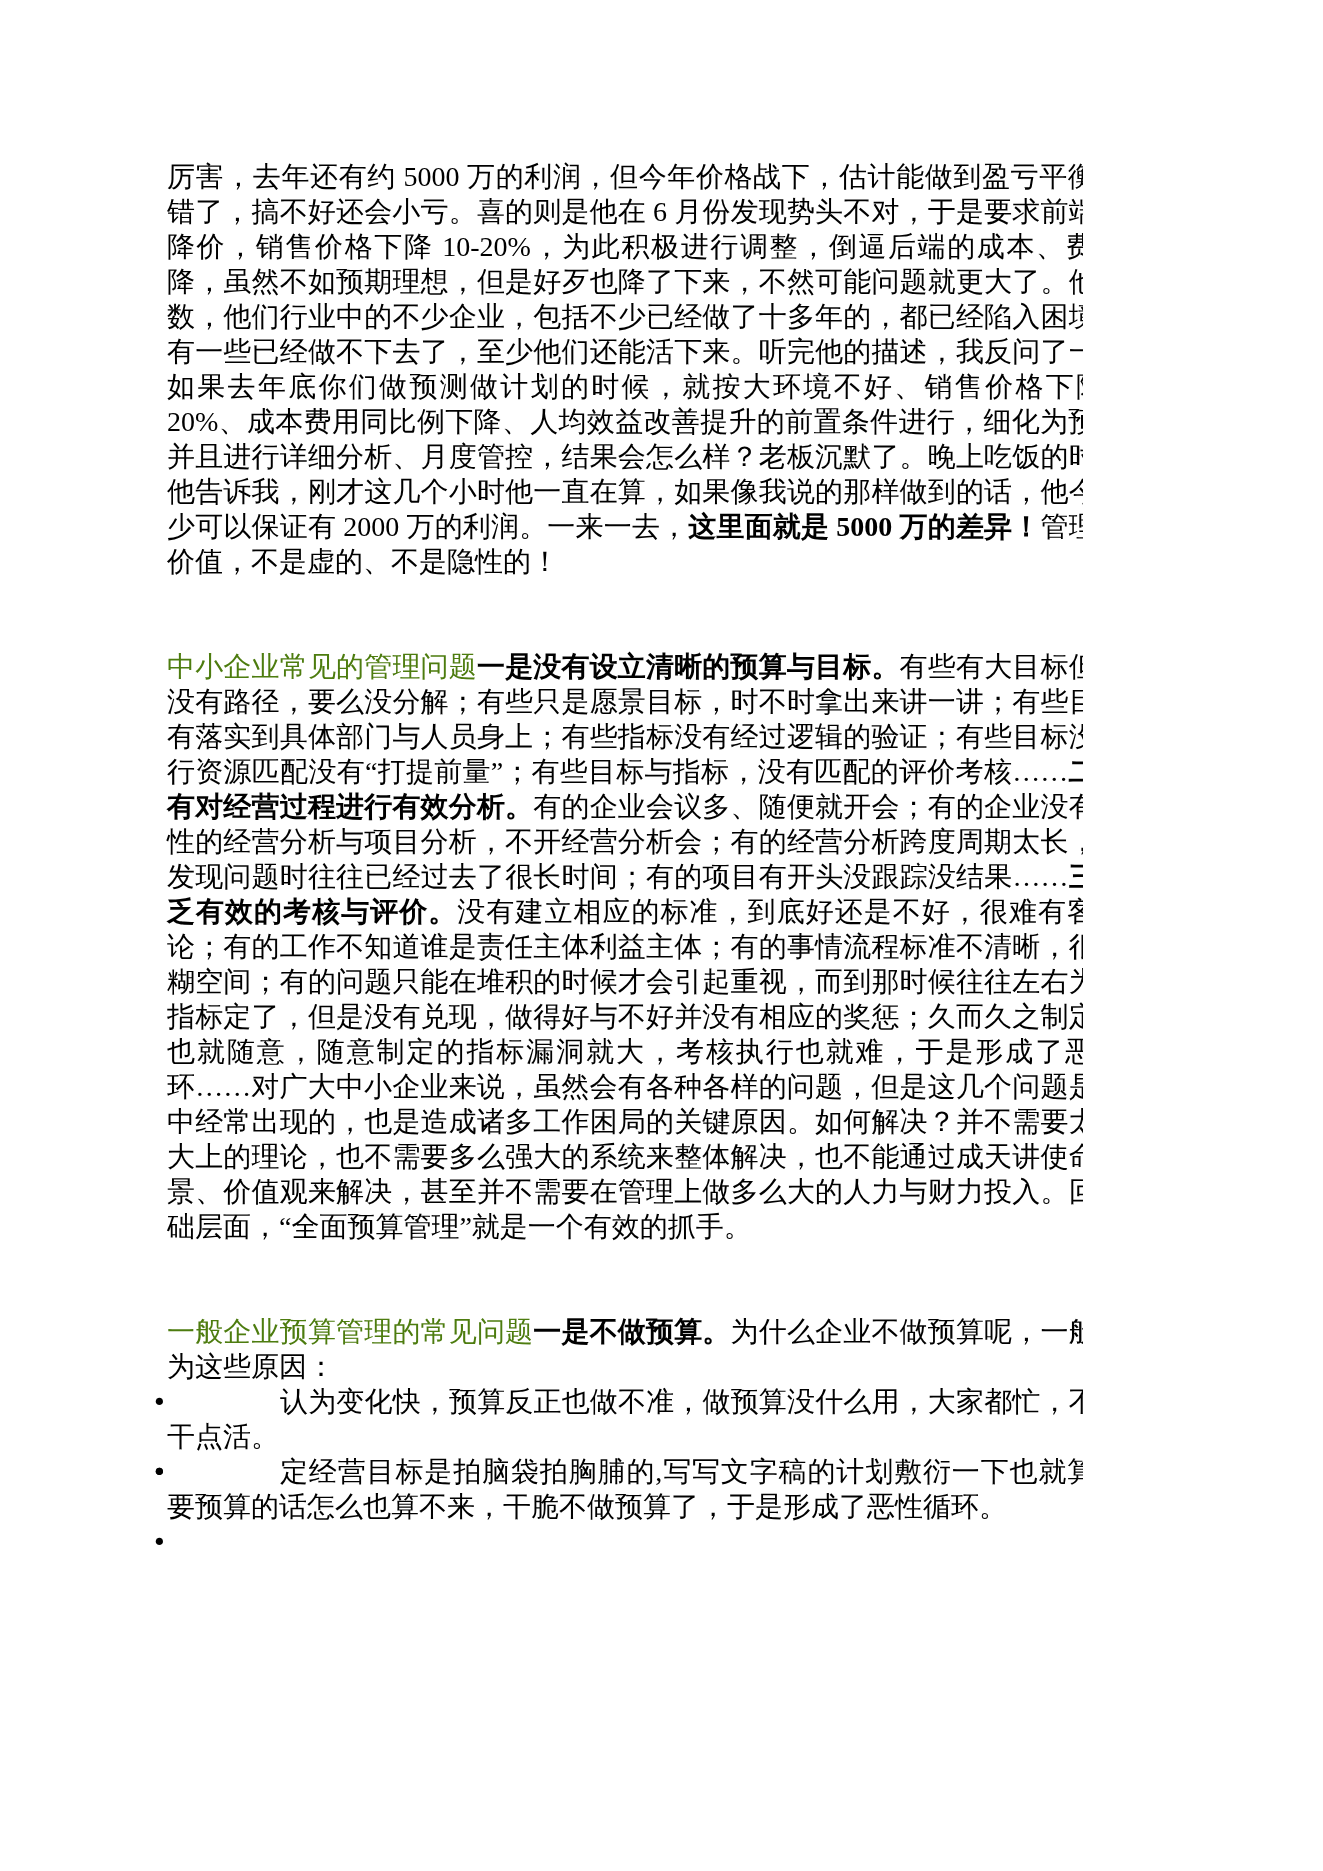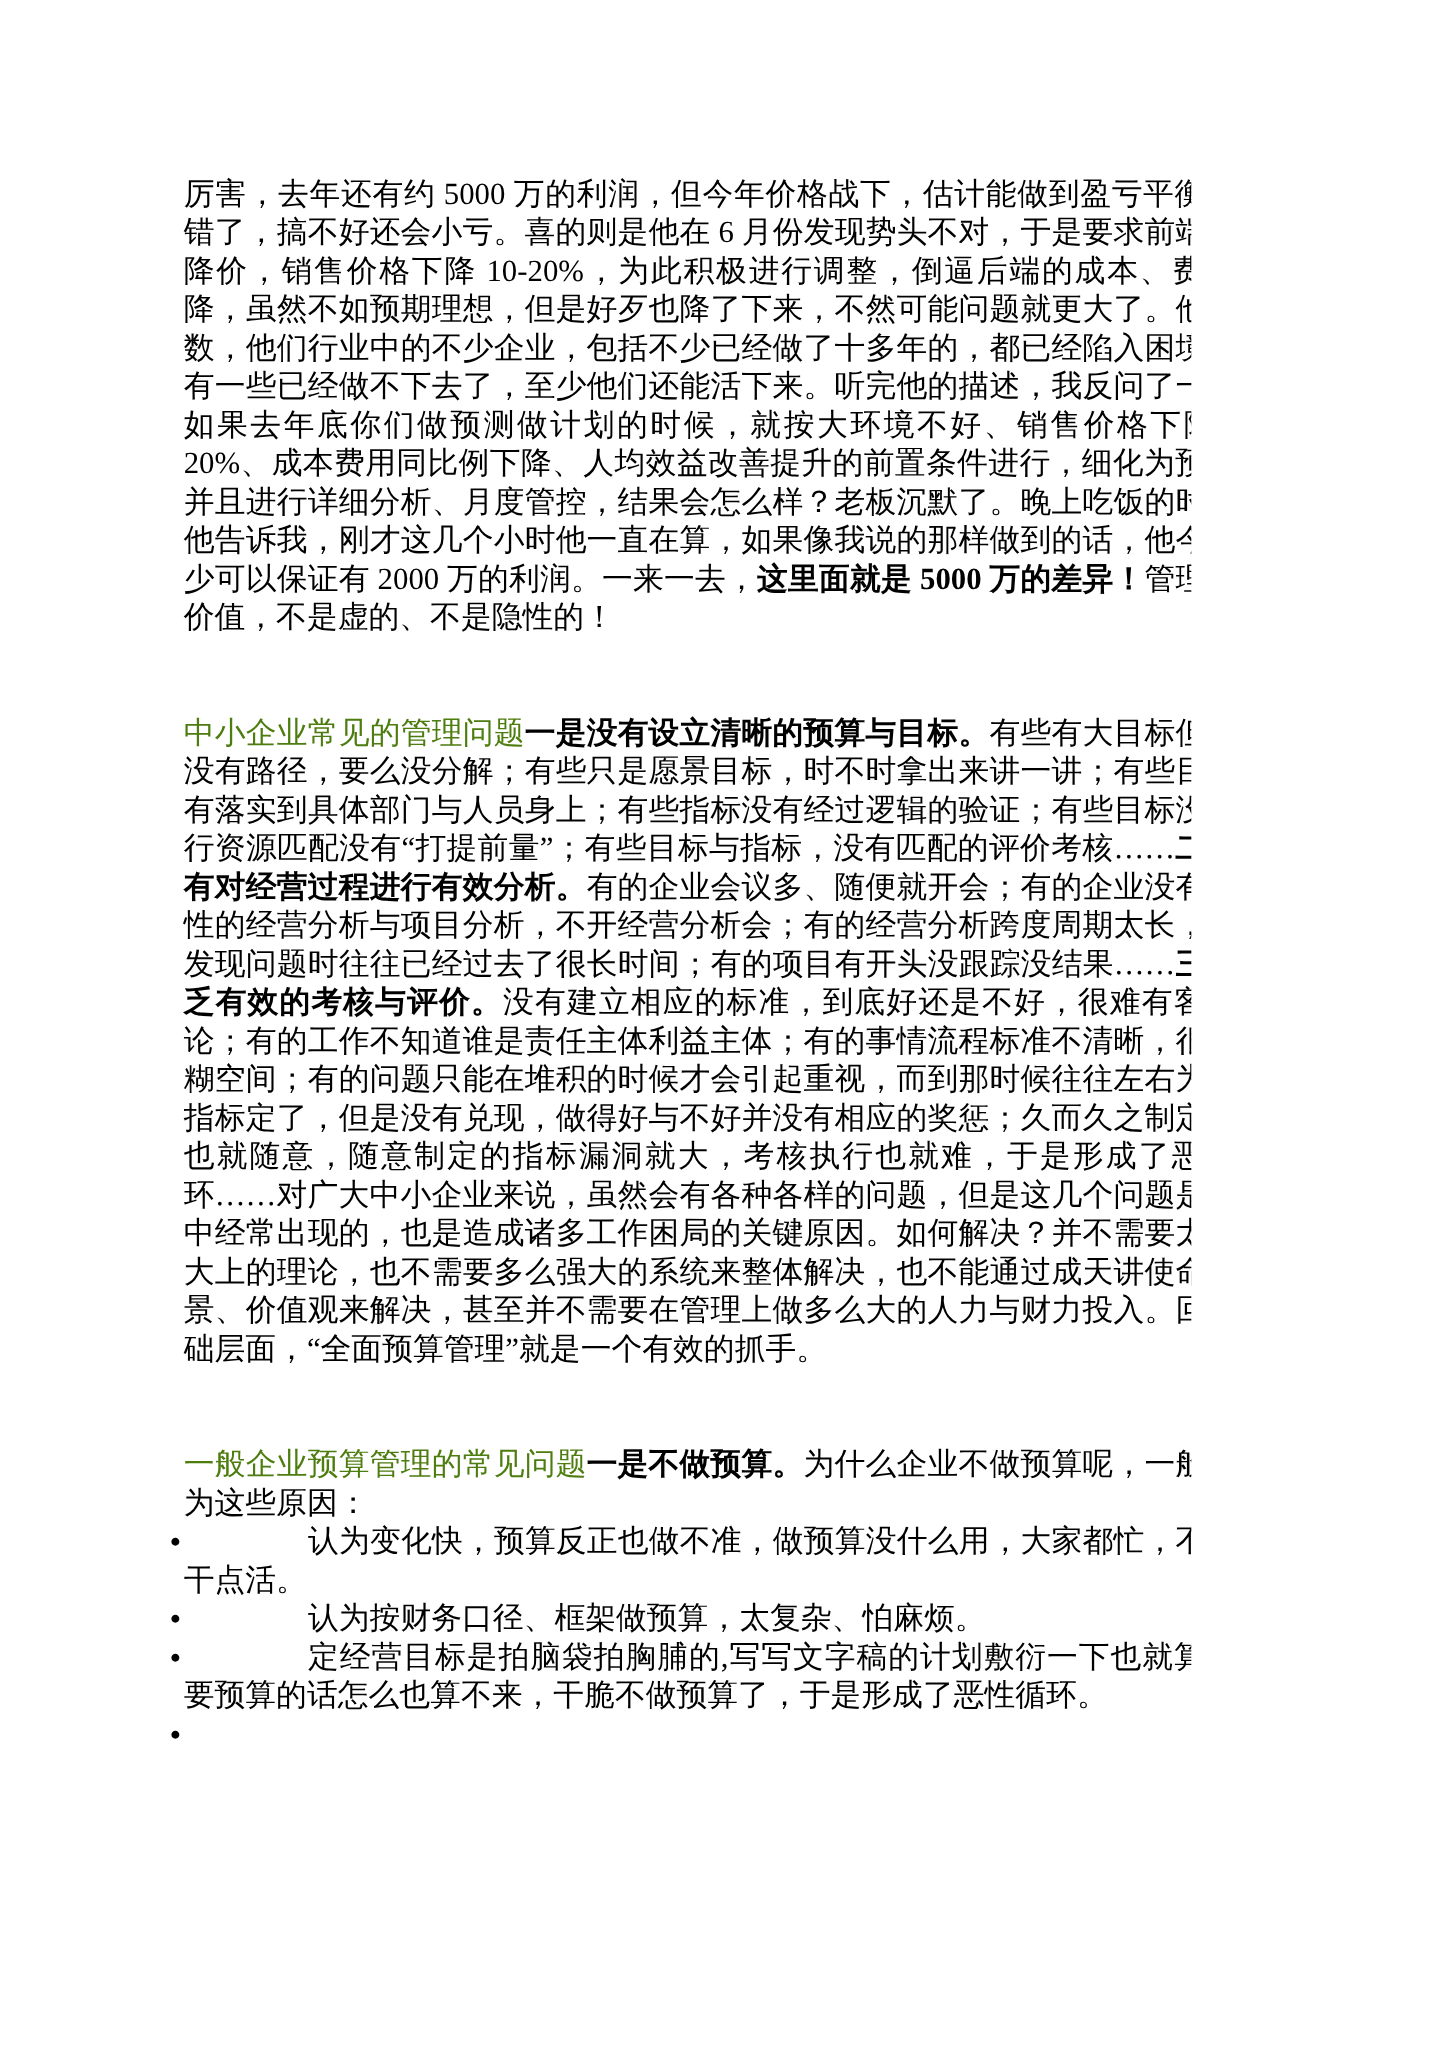--- a/index.html
+++ b/index.html
@@ -64,19 +64,19 @@
   <div class="content">
 
     <p class="para"><span>厉害，去年还有约 5000 万的利润，但今年价格战下，估计能做到盈亏平衡就不错了，搞不好还会小亏。喜的则是他在 6 月份发现势头不对，于是要求前端主动降价，销售价格下降 10-20%，为此积极进行调整，倒逼后端的成本、费用下降，虽然不如预期理想，但是好歹也降了下来，不然可能问题就更大了。他数了数，他们行业中的不少企业，包括不少已经做了十多年的，都已经陷入困境了，有一些已经做不下去了，至少他们还能活下来。听完他的描述，我反问了一句：如果去年底你们做预测做计划的时候，就按大环境不好、销售价格下降 10-20%、成本费用同比例下降、人均效益改善提升的前置条件进行，细化为预算，并且进行详细分析、月度管控，结果会怎么样？老板沉默了。晚上吃饭的时候，他告诉我，刚才这几个小时他一直在算，如果像我说的那样做到的话，他今年至少可以保证有 2000 万的利润。一来一去，</span><span class="run-bold">这里面就是 5000 万的差异！</span><span>管理创造价值，不是虚的、不是隐性的！</span></p>
 
     <p class="para"><span class="run-orange">中小企业常见的管理问题</span><span class="run-bold">一是没有设立清晰的预算与目标。</span><span>有些有大目标但要么没有路径，要么没分解；有些只是愿景目标，时不时拿出来讲一讲；有些目标没有落实到具体部门与人员身上；有些指标没有经过逻辑的验证；有些目标没有进行资源匹配没有“打提前量”；有些目标与指标，没有匹配的评价考核……</span><span class="run-bold">二是没有对经营过程进行有效分析。</span><span>有的企业会议多、随便就开会；有的企业没有针对性的经营分析与项目分析，不开经营分析会；有的经营分析跨度周期太长，等到发现问题时往往已经过去了很长时间；有的项目有开头没跟踪没结果……</span><span class="run-bold">三是缺乏有效的考核与评价。</span><span>没有建立相应的标准，到底好还是不好，很难有客观结论；有的工作不知道谁是责任主体利益主体；有的事情流程标准不清晰，很多模糊空间；有的问题只能在堆积的时候才会引起重视，而到那时候往往左右为难；指标定了，但是没有兑现，做得好与不好并没有相应的奖惩；久而久之制定指标也就随意，随意制定的指标漏洞就大，考核执行也就难，于是形成了恶性循环……对广大中小企业来说，虽然会有各种各样的问题，但是这几个问题是实践中经常出现的，也是造成诸多工作困局的关键原因。如何解决？并不需要太多高大上的理论，也不需要多么强大的系统来整体解决，也不能通过成天讲使命、愿景、价值观来解决，甚至并不需要在管理上做多么大的人力与财力投入。回到基础层面，“全面预算管理”就是一个有效的抓手。</span></p>
 
     <p class="para tight"><span class="run-orange">一般企业预算管理的常见问题</span><span class="run-bold">一是不做预算。</span><span>为什么企业不做预算呢，一般是因为这些原因：</span></p>
 
     <div class="bullet-list">
       <div class="bullet-item"><span class="bullet-dot">•</span><span>认为变化快，预算反正也做不准，做预算没什么用，大家都忙，不如多干点活。</span></div>
-      <div class="bullet-item"><span class="bullet-dot">•</span><span>认为按财务口径、框架做预算，太复杂、怕麻烦。</span></div>
+      <div class="bullet-item"><span class="bullet-dot">•</span></div>
       <div class="bullet-item"><span class="bullet-dot">•</span><span>定经营目标是拍脑袋拍胸脯的,写写文字稿的计划敷衍一下也就算了，要预算的话怎么也算不来，干脆不做预算了，于是形成了恶性循环。</span></div>
       <div class="bullet-item"><span class="bullet-dot">•</span></div>
     </div>
 
   </div>
 </div>
 
 </body></html>

